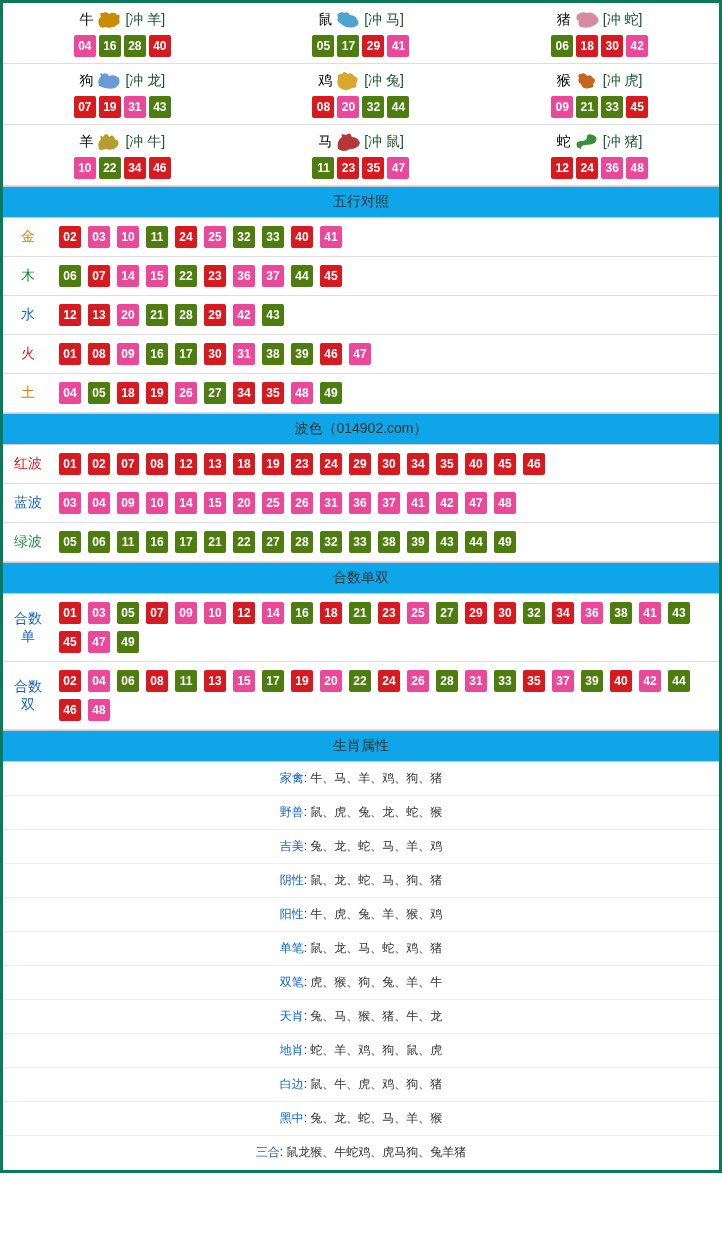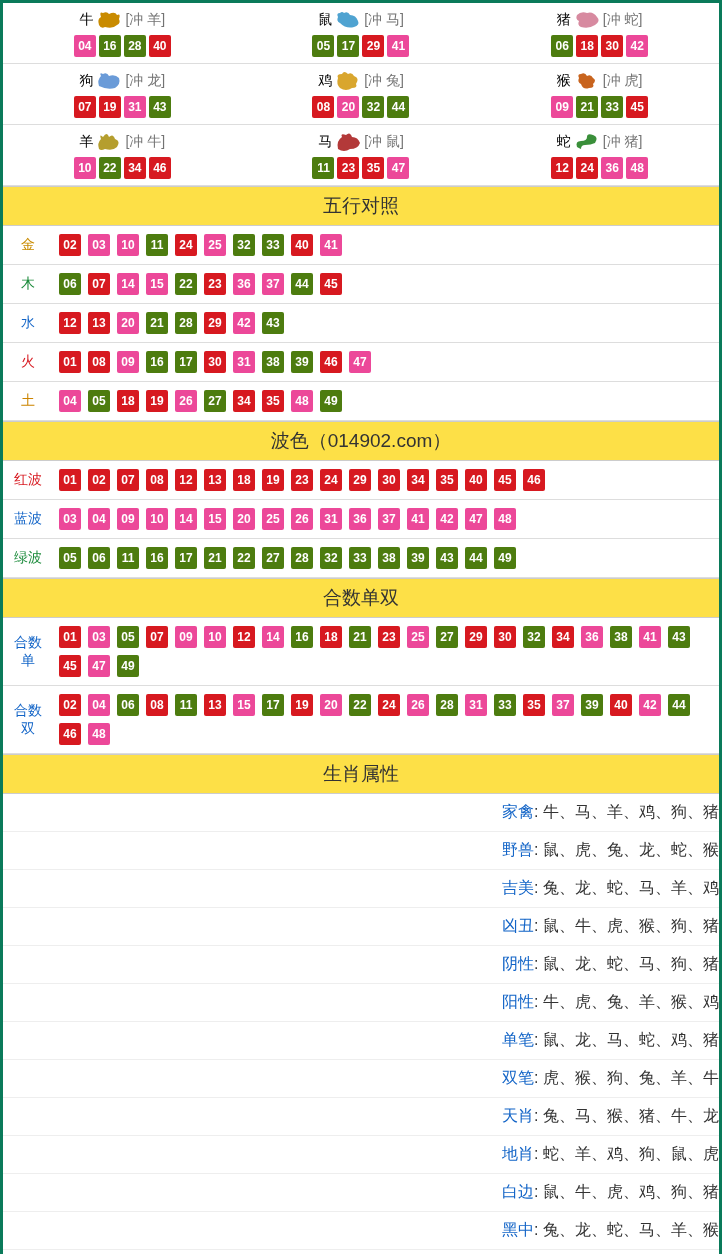--- a/index.html
+++ b/index.html
@@ -2,42 +2,42 @@
 <html><head>
 <meta charset="utf-8">
 <style>
   * { box-sizing: border-box; margin: 0; padding: 0; }
   body { font-family: "Microsoft YaHei", Arial, sans-serif; font-size: 14px; color: #333; background: #fff; width: 722px; }
   .outer { border: 3px solid #0a7a5a; }
   .zodiac-grid { display: grid; grid-template-columns: 1fr 1fr 1fr; }
   .zodiac-cell { text-align: center; padding: 6px 4px; border-bottom: 1px solid #ddd; }
   .z-top { display: flex; align-items: center; justify-content: center; gap: 2px; margin-bottom: 4px; }
   .z-name { font-size: 14px; color: #000; }
-  .z-chong { font-size: 14px; color: #737373; }
+  .z-chong { font-size: 14px; color: #14532d; }
   .z-icon { width: 28px; height: 22px; display: inline-block; }
   .balls { display: flex; justify-content: center; gap: 3px; }
   .ball { display: inline-block; width: 22px; height: 22px; line-height: 22px; text-align: center; color: #fff; font-size: 12px; font-weight: bold; border-radius: 2px; }
   .r { background: #d71920; }
   .b { background: #ec4899; }
   .g { background: #4d7c0f; }
 
-  .section-header { background: #fde047; border-top: 1px solid #ccc; border-bottom: 1px solid #ccc; text-align: center; padding: 6px 0; font-size: 19px; color: #333; }
+  .section-header { background: #0ea5e9; border-top: 1px solid #ccc; border-bottom: 1px solid #ccc; text-align: center; padding: 6px 0; font-size: 14px; color: #333; }
   .row-table { width: 100%; border-collapse: collapse; }
   .row-table td { border-bottom: 1px solid #ddd; padding: 8px 6px; vertical-align: middle; }
   .row-label { width: 50px; text-align: center; font-size: 14px; }
   .c-gold { color: #c98b00; }
   .c-earth { color: #cc8400; }
   .c-red { color: #d71920; }
   .c-blue { color: #1264c7; }
   .c-green { color: #1a8a3a; }
 
   .ball-row { display: flex; flex-wrap: wrap; gap: 7px; }
 
   .attr-list { }
-  .attr-row { text-align: right; padding: 8px 0; border-bottom: 1px solid #eee; font-size: 16px; }
+  .attr-row { text-align: center; padding: 8px 6px; border-bottom: 1px solid #eee; font-size: 12px; }
   .attr-label { color: #1264c7; }
   .attr-val { color: #333; }
   .attr-row .colon { color: #333; }
 </style>
 </head>
 <body>
 
 <div class="outer">
 
   <div class="zodiac-grid" id="zodiac-grid">
@@ -411,21 +411,20 @@
           </td>
         </tr>
       </tbody>
     </table>
 
   <div class="section-header">生肖属性</div>
   <div class="attr-list" id="shuxing-body">
       <div class="attr-row"><span class="attr-label">家禽</span><span class="colon">: </span><span class="attr-val">牛、马、羊、鸡、狗、猪</span></div>
       <div class="attr-row"><span class="attr-label">野兽</span><span class="colon">: </span><span class="attr-val">鼠、虎、兔、龙、蛇、猴</span></div>
       <div class="attr-row"><span class="attr-label">吉美</span><span class="colon">: </span><span class="attr-val">兔、龙、蛇、马、羊、鸡</span></div>
-      <div class="attr-row"><span class="attr-label">凶丑</span><span class="colon">: </span><span class="attr-val">鼠、牛、虎、猴、狗、猪</span></div>
       <div class="attr-row"><span class="attr-label">阴性</span><span class="colon">: </span><span class="attr-val">鼠、龙、蛇、马、狗、猪</span></div>
       <div class="attr-row"><span class="attr-label">阳性</span><span class="colon">: </span><span class="attr-val">牛、虎、兔、羊、猴、鸡</span></div>
       <div class="attr-row"><span class="attr-label">单笔</span><span class="colon">: </span><span class="attr-val">鼠、龙、马、蛇、鸡、猪</span></div>
       <div class="attr-row"><span class="attr-label">双笔</span><span class="colon">: </span><span class="attr-val">虎、猴、狗、兔、羊、牛</span></div>
       <div class="attr-row"><span class="attr-label">天肖</span><span class="colon">: </span><span class="attr-val">兔、马、猴、猪、牛、龙</span></div>
       <div class="attr-row"><span class="attr-label">地肖</span><span class="colon">: </span><span class="attr-val">蛇、羊、鸡、狗、鼠、虎</span></div>
       <div class="attr-row"><span class="attr-label">白边</span><span class="colon">: </span><span class="attr-val">鼠、牛、虎、鸡、狗、猪</span></div>
       <div class="attr-row"><span class="attr-label">黑中</span><span class="colon">: </span><span class="attr-val">兔、龙、蛇、马、羊、猴</span></div>
       <div class="attr-row"><span class="attr-label">三合</span><span class="colon">: </span><span class="attr-val">鼠龙猴、牛蛇鸡、虎马狗、兔羊猪</span></div>
     </div>

